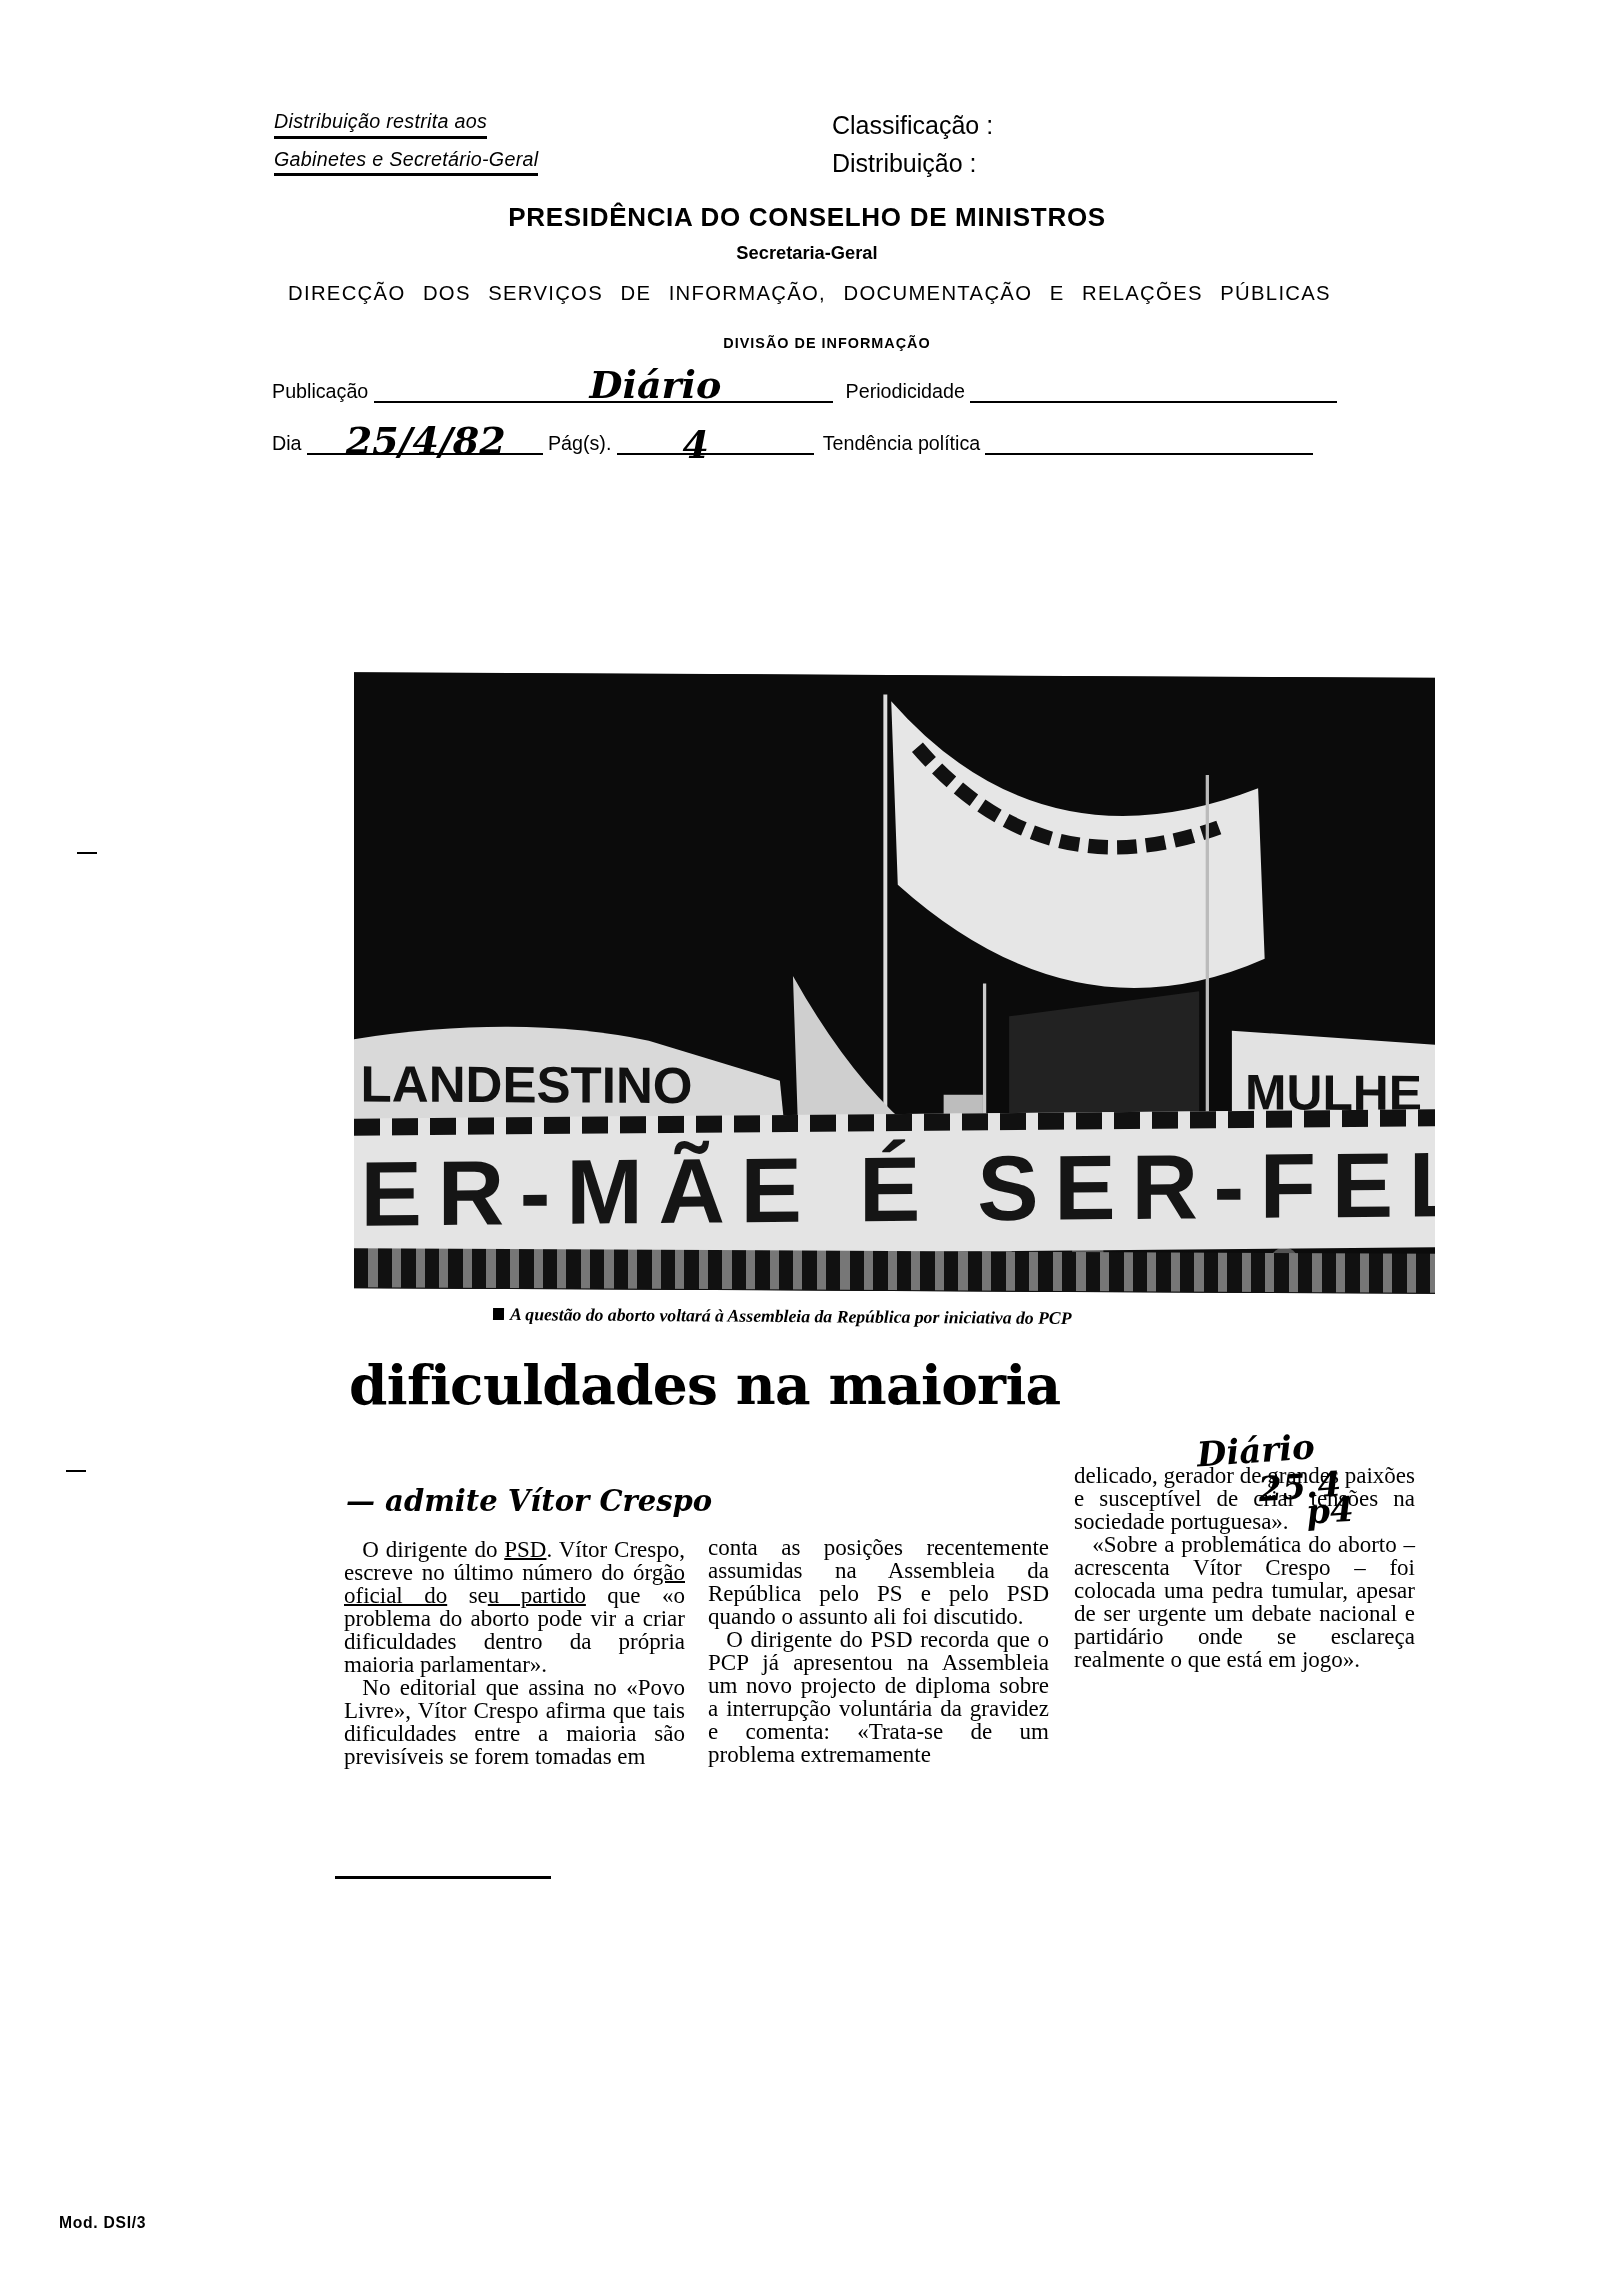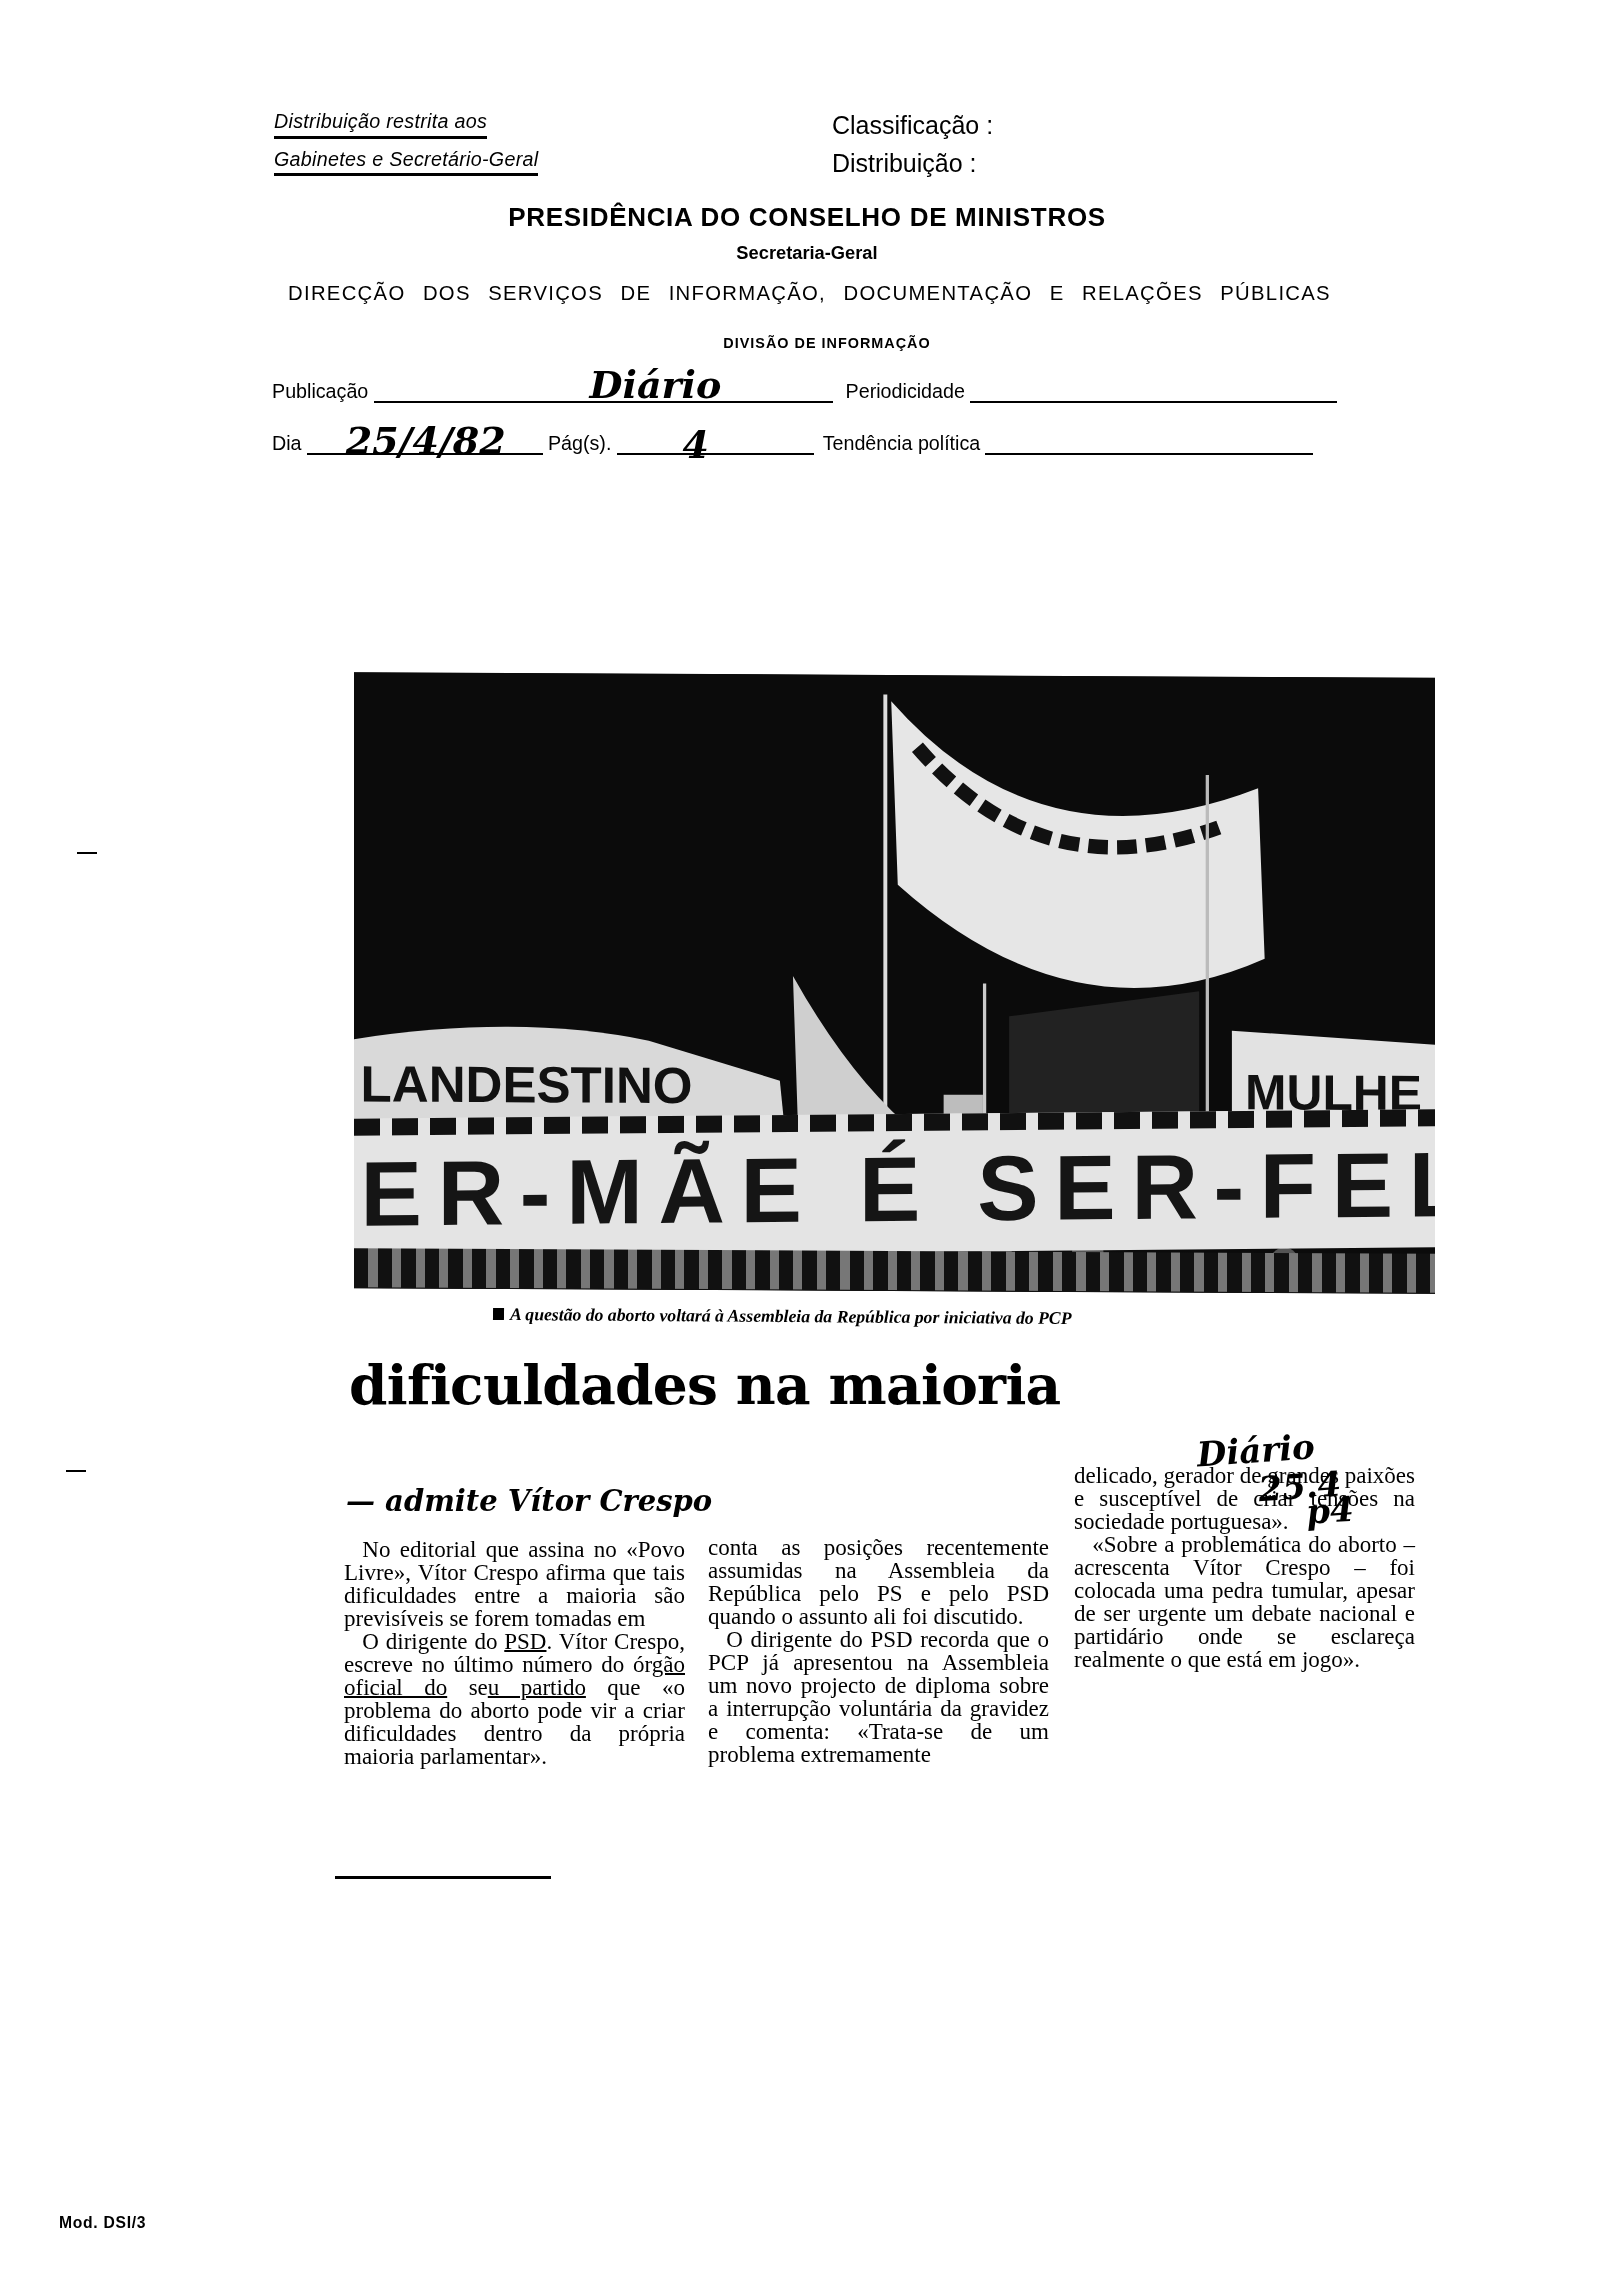--- a/index.html
+++ b/index.html
@@ -131,22 +131,22 @@
 </div>
 <div class="abs byline" style="left:346px;top:1484px;">— admite Vítor Crespo</div>
 
 <div class="abs annot" style="left:1199px;top:1428px;width:210px;">
   <div>Diário</div>
   <div style="padding-left:59px;">25.4</div>
   <div style="padding-left:105px;margin-top:-13px;">p4</div>
 </div>
 
 <div class="abs col" style="left:344px;top:1538px;">
+  <p><span>O dirigente do </span><span class="ul">PSD</span><span>. Vítor Crespo, escreve no último número do ór</span><span class="ul">gão oficial do</span><span> se</span><span class="ul">u partido</span><span> que «o problema do aborto pode vir a criar dificuldades dentro da própria maioria parlamentar».</span></p>
   <p>No editorial que assina no «Povo Livre», Vítor Crespo afirma que tais dificuldades entre a maioria são previsíveis se forem tomadas em</p>
-  <p><span>O dirigente do </span><span class="ul">PSD</span><span>. Vítor Crespo, escreve no último número do ór</span><span class="ul">gão oficial do</span><span> se</span><span class="ul">u partido</span><span> que «o problema do aborto pode vir a criar dificuldades dentro da própria maioria parlamentar».</span></p>
 </div>
 
 <div class="abs col" style="left:708px;top:1536px;">
   <p class="cont">conta as posições recentemente assumidas na Assembleia da República pelo PS e pelo PSD quando o assunto ali foi discutido.</p>
   <p>O dirigente do PSD recorda que o PCP já apresentou na Assembleia um novo projecto de diploma sobre a interrupção voluntária da gravidez e comenta: «Trata-se de um problema extremamente</p>
 </div>
 
 <div class="abs col" style="left:1074px;top:1464px;">
   <p class="cont">delicado, gerador de grandes paixões e susceptível de criar tensões na sociedade portuguesa».</p>
   <p>«Sobre a problemática do aborto – acrescenta Vítor Crespo – foi colocada uma pedra tumular, apesar de ser urgente um debate nacional e partidário onde se esclareça realmente o que está em jogo».</p>

